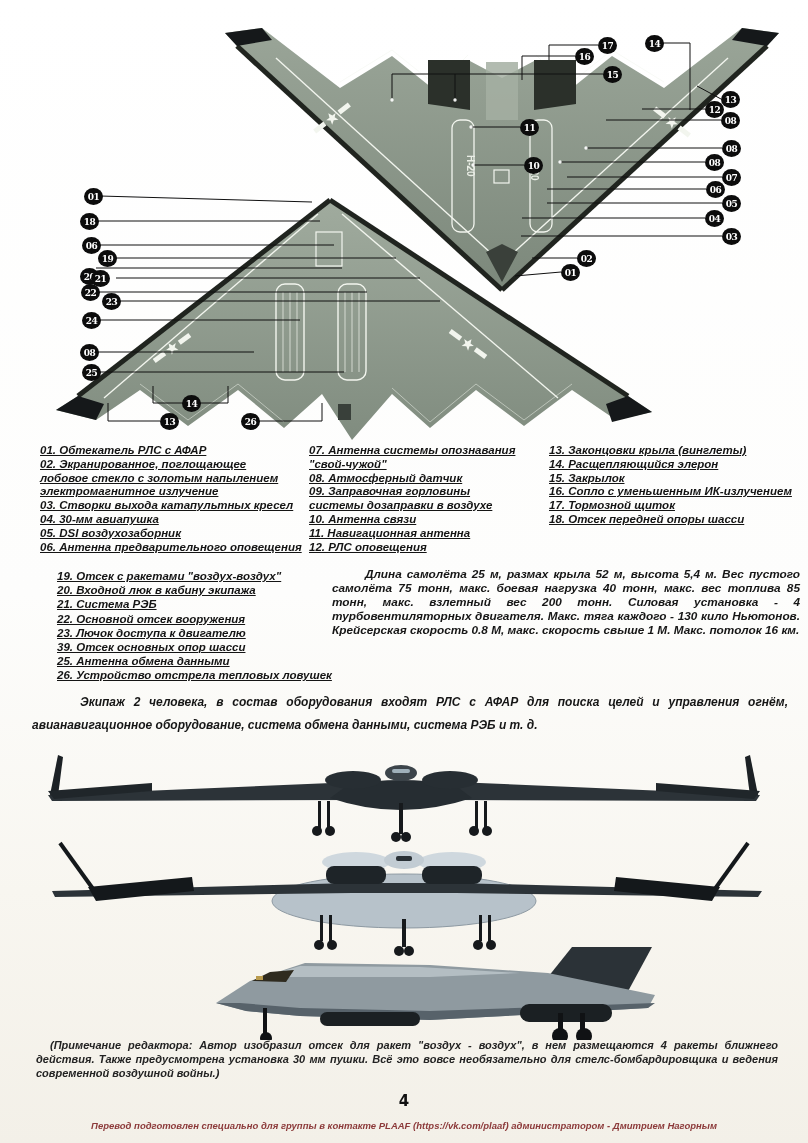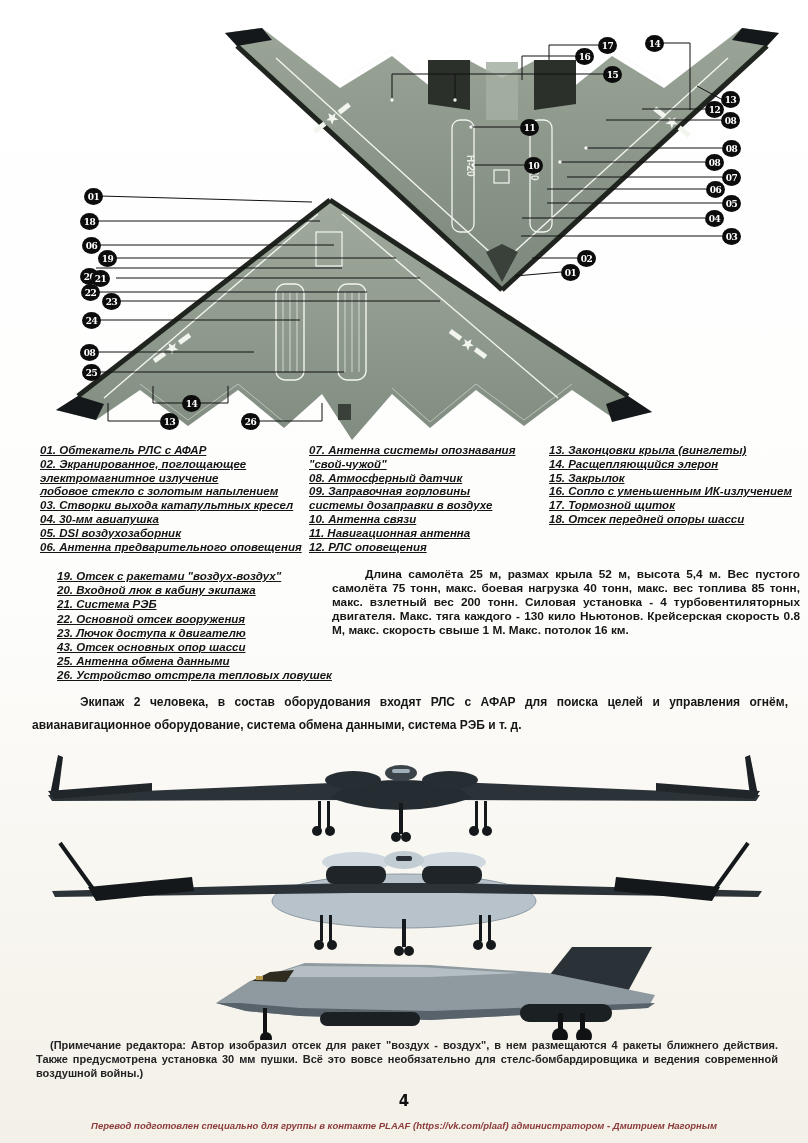--- a/index.html
+++ b/index.html
@@ -9,21 +9,21 @@
     font-family:"Liberation Sans",sans-serif;color:#151515;
   }
   svg{position:absolute;left:0;}
   .badge{
     position:absolute;width:19px;height:17px;border-radius:50%;
     background:#0c0c0c;color:#ffffff;display:flex;align-items:center;justify-content:center;
     font:bold 9px "DejaVu Serif",serif;letter-spacing:-0.5px;z-index:5;
   }
   .legend{position:absolute;font:bold italic 11.5px/13.8px "Liberation Sans",sans-serif;color:#141414;}
   .legend div{white-space:nowrap;text-decoration:underline;}
-  .para{position:absolute;font-weight:bold;text-align:justify;color:#161616;}
+  .para{position:absolute;font-style:italic;font-weight:bold;text-align:justify;color:#161616;}
   #specs{left:332px;top:568px;width:468px;font-size:11.8px;line-height:13.9px;text-indent:33px;}
   #crew{left:32px;top:691px;width:756px;font-size:12px;line-height:23px;text-indent:48px;}
   #note{left:36px;top:1038px;width:742px;font-size:11px;line-height:14px;text-indent:14px;color:#232323;}
   #pagenum{position:absolute;left:0;top:1092px;width:808px;text-align:center;
     font:bold 15px "DejaVu Sans",sans-serif;color:#111;}
   #footer{position:absolute;left:0;top:1120px;width:808px;text-align:center;
     font:bold italic 9.5px "Liberation Sans",sans-serif;color:#8c3a3a;}
   .cl{stroke:#101010;stroke-width:1;fill:none;}
   .dot{fill:#ffffff;opacity:.92;}
   .wline{stroke:#f2f5ee;fill:none;}
@@ -177,22 +177,22 @@
   <div class="badge" style="left:82px;top:312px">24</div>
   <div class="badge" style="left:80px;top:344px">08</div>
   <div class="badge" style="left:82px;top:364px">25</div>
   <div class="badge" style="left:182px;top:395px">14</div>
   <div class="badge" style="left:160px;top:413px">13</div>
   <div class="badge" style="left:241px;top:413px">26</div>
 
   <div class="legend" style="left:40px;top:444px;width:268px">
     <div>01. Обтекатель РЛС с АФАР</div>
     <div>02. Экранированное, поглощающее</div>
+    <div>лобовое стекло с золотым напылением</div>
     <div>электромагнитное излучение</div>
-    <div>лобовое стекло с золотым напылением</div>
     <div>03. Створки выхода катапультных кресел</div>
     <div>04. 30-мм авиапушка</div>
     <div>05. DSI воздухозаборник</div>
     <div>06. Антенна предварительного оповещения</div>
   </div>
   <div class="legend" style="left:309px;top:444px;width:232px">
     <div>07. Антенна системы опознавания</div>
     <div>"свой-чужой"</div>
     <div>08. Атмосферный датчик</div>
     <div>09. Заправочная горловины</div>
@@ -209,21 +209,21 @@
     <div>17. Тормозной щиток</div>
     <div>18. Отсек передней опоры шасси</div>
   </div>
 
   <div class="legend" style="left:57px;top:569px;width:300px;line-height:14.2px">
     <div>19. Отсек с ракетами "воздух-воздух"</div>
     <div>20. Входной люк в кабину экипажа</div>
     <div>21. Система РЭБ</div>
     <div>22. Основной отсек вооружения</div>
     <div>23. Лючок доступа к двигателю</div>
-    <div>43. Отсек основных опор шасси</div>
+    <div>39. Отсек основных опор шасси</div>
     <div>25. Антенна обмена данными</div>
     <div>26. Устройство отстрела тепловых ловушек</div>
   </div>
 
   <div class="para" id="specs">Длина самолёта 25 м, размах крыла 52 м, высота 5,4 м. Вес пустого самолёта 75 тонн, макс. боевая нагрузка 40 тонн, макс. вес топлива 85 тонн, макс. взлетный вес 200 тонн. Силовая установка - 4 турбовентиляторных двигателя. Макс. тяга каждого - 130 кило Ньютонов. Крейсерская скорость 0.8 М, макс. скорость свыше 1 М. Макс. потолок 16 км.</div>
   <div class="para" id="crew">Экипаж 2 человека, в состав оборудования входят РЛС с АФАР для поиска целей и управления огнём, авианавигационное оборудование, система обмена данными, система РЭБ и т. д.</div>
 
   <svg id="svg-renders" style="top:725px" width="808" height="315" viewBox="0 0 808 315">
 
     <g>

